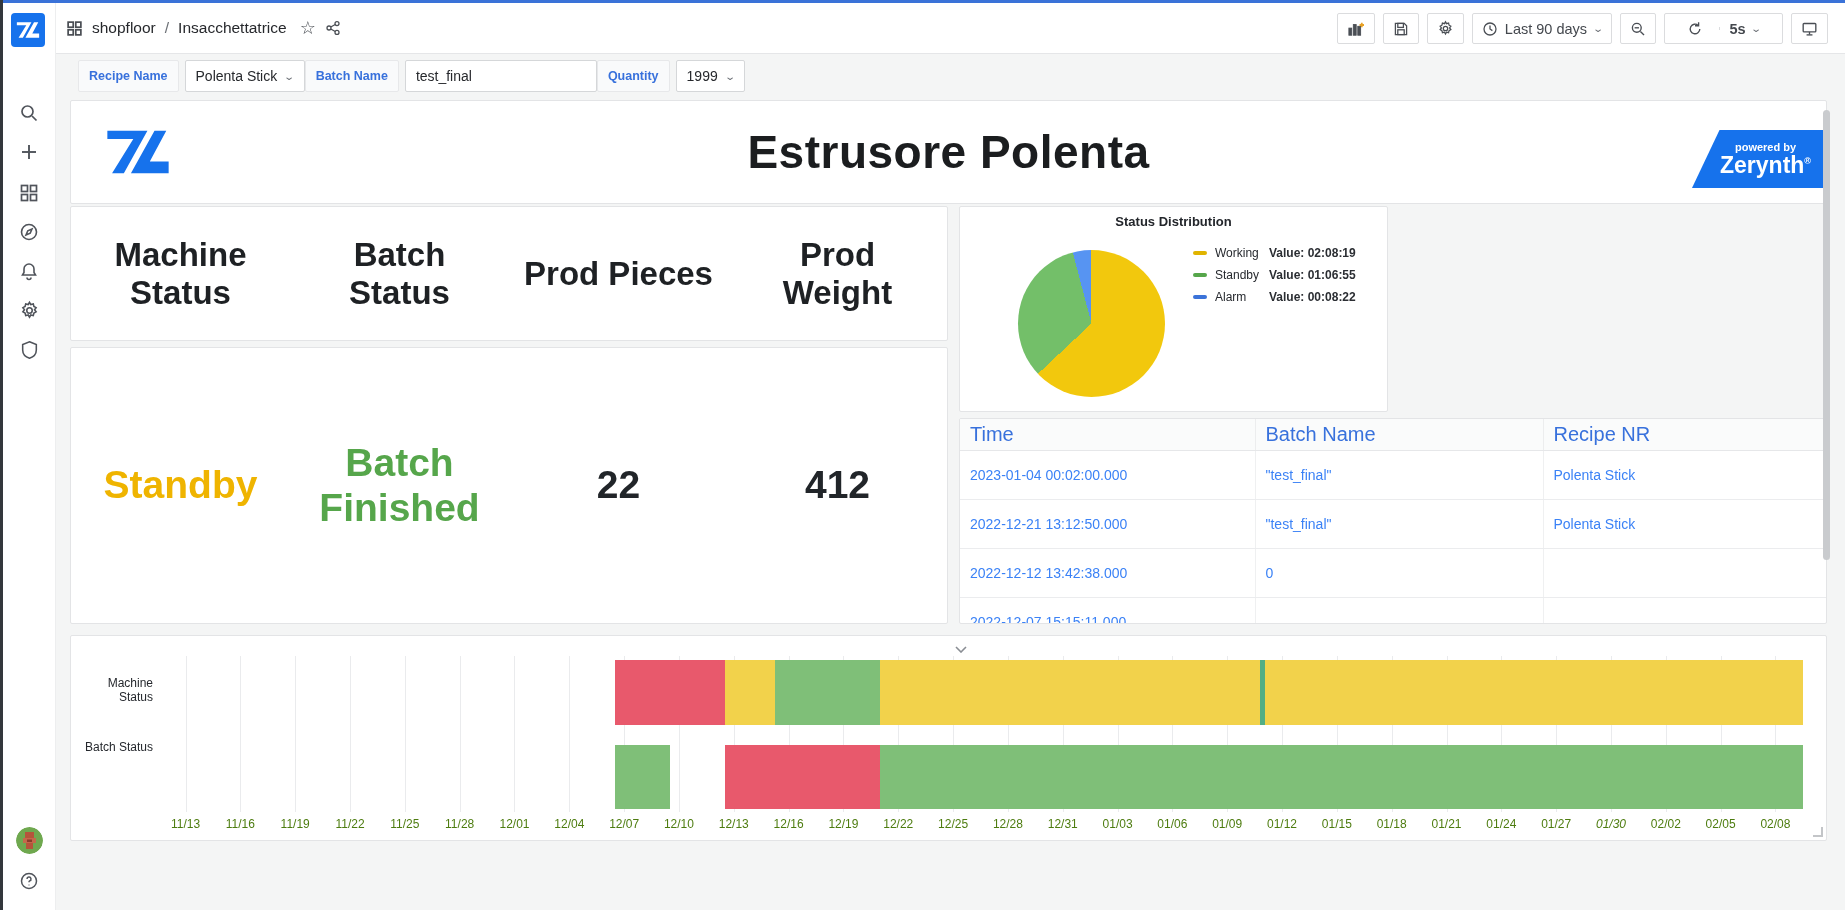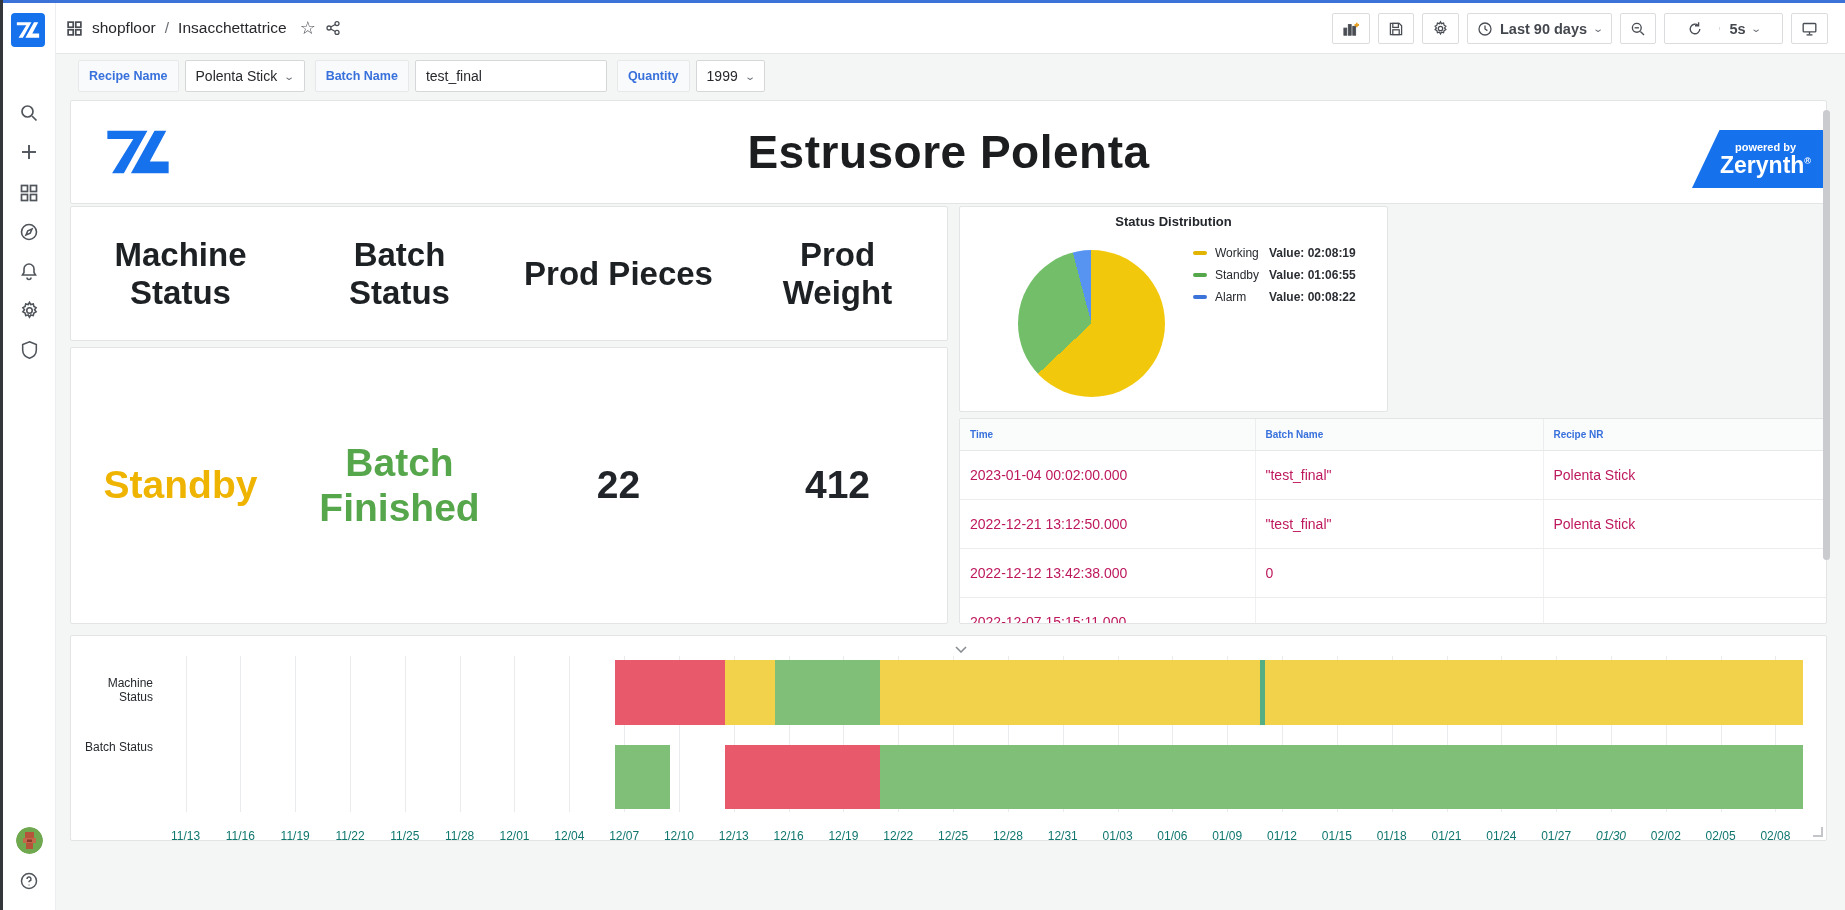--- a/index.html
+++ b/index.html
@@ -26,21 +26,21 @@
   .crumb-ico { display:flex; align-items:center; cursor:pointer; }
   .nav-actions { position:absolute; right:17px; top:10px; display:flex; gap:8px; }
   .tbtn { border:1px solid #DBDCDE; background:#fff; border-radius:2px; height:31px; display:flex; align-items:center; gap:7px;
     padding:0 9px; color:#44484E; font-size:14.5px; cursor:pointer; white-space:nowrap; }
   .tbtn svg { stroke:#4A4E54; }
   .split { padding:13px; }
   .split .part { display:flex; align-items:center; gap:6px; padding:0 9px; height:100%; }
   .split .part + .part { border-left:1px solid #DBDCDE; }
 
   
-  .submenu { position:absolute; left:56px; top:57px; height:38px; display:flex; align-items:center; gap:10px; padding-left:22px; z-index:5; }
+  .submenu { position:absolute; left:56px; top:57px; height:38px; display:flex; align-items:center; padding-left:22px; z-index:5; }
   .vargroup { display:flex; align-items:stretch; gap:6px; height:32px; }
   .varlabel { display:flex; align-items:center; padding:0 10px; background:#F9FAFB; border:1px solid #E7E8EA; border-radius:2px;
     color:#3871DC; font-size:12.5px; font-weight:bold; }
   .varctl { display:flex; align-items:center; gap:8px; padding:0 10px; background:#fff; border:1px solid #D5D7D9; border-radius:2px;
     font-size:14px; color:#26282C; cursor:pointer; min-width:52px; }
   .varinput { width:192px; background:#fff; border:1px solid #D5D7D9; border-radius:2px; font-size:14px; color:#26282C;
     padding:0 10px; font-family:"Liberation Sans", sans-serif; }
   .caret { font-size:10px; color:#6B6F75; transform:scaleX(1.4); }
 
   
@@ -80,36 +80,36 @@
   .leg-value { font-weight:bold; color:#2B2E33; }
 
   
   .send-btn { position:absolute; left:99px; top:11px; width:234px; height:93px; background:#1672EC; color:#fff;
     display:flex; align-items:center; justify-content:center; font-size:17px; border-radius:2px; cursor:pointer; border:none;
     font-family:"Liberation Sans", sans-serif; }
   .send-status { position:absolute; left:9px; top:109px; font-size:15px; color:#25282D; }
 
   
   .gtable { width:100%; border-collapse:collapse; table-layout:fixed; }
-  .gtable th { height:31px; text-align:left; padding:0 10px; font-size:10px; font-weight:700; color:#3871DC;
+  .gtable th { height:31px; text-align:left; padding:0 10px; font-size:20px; font-weight:400; color:#3871DC;
     background:#FAFBFB; border-bottom:1px solid #E6E7E9; border-right:1px solid #ECEDEE; cursor:pointer; }
-  .gtable td { height:35px; padding:16px 10px; font-size:14px; color:#be185d; border-bottom:1px solid #EBECEE;
+  .gtable td { height:35px; padding:16px 10px; font-size:14px; color:#3b82f6; border-bottom:1px solid #EBECEE;
     border-right:1px solid #EFF0F1; white-space:nowrap; overflow:hidden; }
   .gtable th:last-child, .gtable td:last-child { border-right:none; }
 
   
   .tl-chevron { position:absolute; left:884px; top:3px; color:#8A8E94; cursor:pointer; }
   .tl-label { position:absolute; left:0; width:82px; text-align:right; font-size:12px; color:#25282D; }
   .tl-plot { position:absolute; left:78px; top:0; width:1663px; height:204px; }
   .gridline { position:absolute; top:20px; height:156px; width:1px; background:#EAEBED; }
   .tl-row { position:absolute; left:0; width:100%; }
   .tl-row.r0 { top:24px; height:65px; }
   .tl-row.r1 { top:109px; height:64px; }
   .seg { position:absolute; top:0; height:100%; }
-  .tick { position:absolute; top:193px; transform:translateX(-50%); font-size:12px; color:#0f766e; white-space:nowrap; }
+  .tick { position:absolute; top:181px; transform:translateX(-50%); font-size:12px; color:#4d7c0f; white-space:nowrap; }
   .resize-corner { position:absolute; right:3px; bottom:3px; width:10px; height:10px; cursor:nwse-resize;
     border-right:2px solid #C3C5C8; border-bottom:2px solid #C3C5C8; }
 
   .scroll-thumb { position:absolute; left:1823px; top:110px; width:7px; height:450px; background:#C9CBCE; border-radius:4px; z-index:40; cursor:grab; }
 </style>
 </head>
 <body>
 
 <div class="app">
   <div class="topline"></div>
@@ -228,21 +228,21 @@
         <svg width="17" height="17" viewBox="0 0 20 20" fill="none" stroke-width="1.5">
             <circle cx="10" cy="10" r="2.6"></circle>
             <path d="M10 2.2 l1.2 2.1 2.4-.6 .6 2.4 2.1 1.2-1.5 2 1.5 2-2.1 1.2-.6 2.4-2.4-.6-1.2 2.1-1.2-2.1-2.4 .6-.6-2.4-2.1-1.2 1.5-2-1.5-2 2.1-1.2 .6-2.4 2.4 .6 Z"></path>
           </svg>
       </button>
       <button class="tbtn">
         <svg width="16" height="16" viewBox="0 0 20 20" fill="none" stroke-width="1.6">
             <circle cx="10" cy="10" r="7.5"></circle>
             <path d="M10 5.5 V10 L13 12"></path>
           </svg>
-        <span style="font-weight:bold">Last 90 days</span>
+        <span style="font-weight:normal">Last 90 days</span>
         <span class="caret">⌄</span>
       </button>
       <button class="tbtn">
         <svg width="16" height="16" viewBox="0 0 20 20" fill="none" stroke-width="1.7">
             <circle cx="8.5" cy="8.5" r="5.5"></circle>
             <line x1="13" y1="13" x2="17.5" y2="17.5"></line>
             <line x1="5.8" y1="8.5" x2="11.2" y2="8.5"></line>
           </svg>
       </button>
       <button class="tbtn split">

